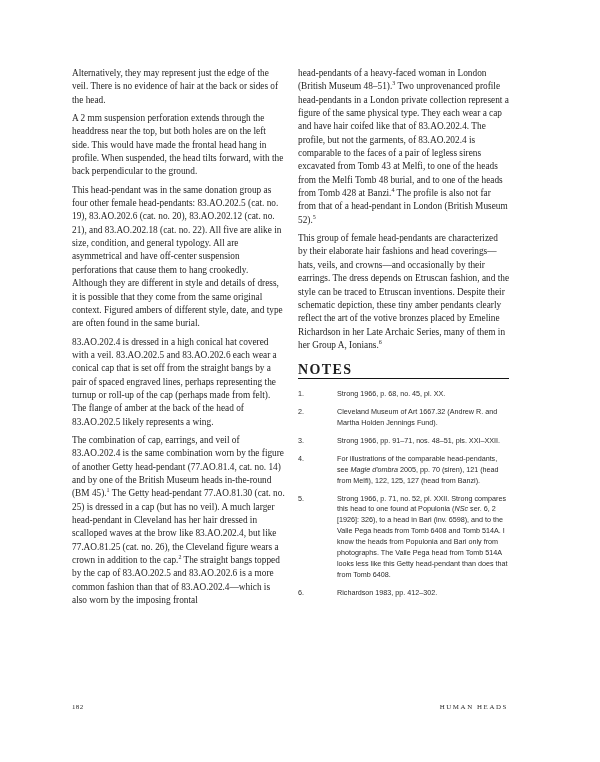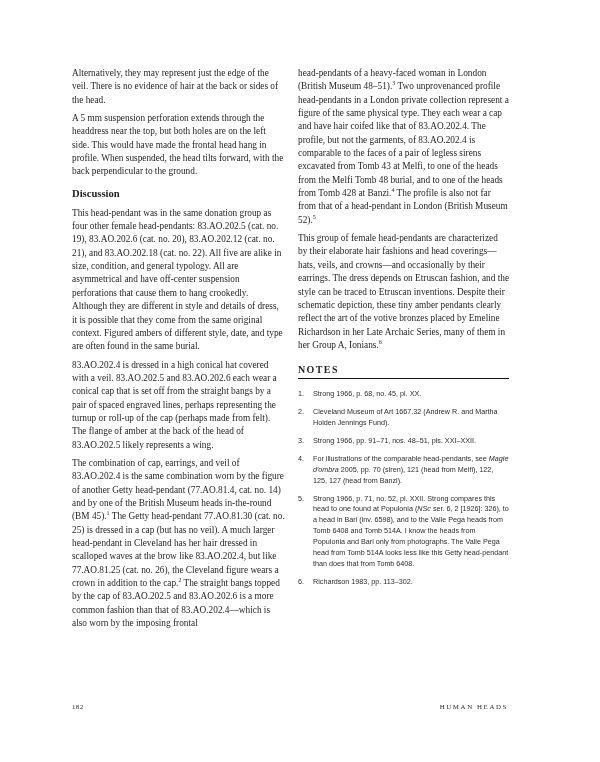--- a/index.html
+++ b/index.html
@@ -32,21 +32,21 @@
     vertical-align: super;
   }
   .discussion-heading {
     margin: 8px 0 7px 0;
     font-size: 10.6px;
     font-weight: bold;
     line-height: 13px;
   }
   .notes-heading {
     margin: 13px 0 0 0;
-    font-size: 10px;
+    font-size: 14px;
     font-weight: bold;
     letter-spacing: 1.4px;
     line-height: 9px;
   }
   .notes-rule {
     border: none;
     border-top: 1.8px solid #141414;
     margin: 4px 0 10px 0;
   }
   .notes-list {
@@ -60,20 +60,21 @@
   }
   .note-item {
     display: flex;
     margin: 0 0 7px 0;
   }
   .note-number {
     flex: 0 0 15px;
   }
   .note-text {
     flex: 1 1 auto;
+    margin-left: 24px;
   }
   .note-text em { font-style: italic; }
   .footer {
     position: absolute;
     left: 72px;
     top: 703px;
     width: 436px;
     display: flex;
     justify-content: space-between;
     align-items: baseline;
@@ -83,22 +84,21 @@
   .page-number { letter-spacing: 0.4px; }
   .running-head { letter-spacing: 1.6px; }
 </style>
 </head>
 <body>
 
 <div class="page">
 
   <div class="col col-left body-text">
     <p>Alternatively, they may represent just the edge of the veil. There is no evidence of hair at the back or sides of the head.</p>
-    <p>A 5 mm suspension perforation extends through the headdress near the top, but both holes are on the left side. This would have made the frontal head hang in profile. When suspended, the head tilts forward, with the back perpendicular to the ground.</p>
-    <h3 class="discussion-heading">Discussion</h3>
+    <p>A 2 mm suspension perforation extends through the headdress near the top, but both holes are on the left side. This would have made the frontal head hang in profile. When suspended, the head tilts forward, with the back perpendicular to the ground.</p>
     <p>This head-pendant was in the same donation group as four other female head-pendants: 83.AO.202.5 (cat. no. 19), 83.AO.202.6 (cat. no. 20), 83.AO.202.12 (cat. no. 21), and 83.AO.202.18 (cat. no. 22). All five are alike in size, condition, and general typology. All are asymmetrical and have off-center suspension perforations that cause them to hang crookedly. Although they are different in style and details of dress, it is possible that they come from the same original context. Figured ambers of different style, date, and type are often found in the same burial.</p>
     <p>83.AO.202.4 is dressed in a high conical hat covered with a veil. 83.AO.202.5 and 83.AO.202.6 each wear a conical cap that is set off from the straight bangs by a pair of spaced engraved lines, perhaps representing the turnup or roll-up of the cap (perhaps made from felt). The flange of amber at the back of the head of 83.AO.202.5 likely represents a wing.</p>
     <p>The combination of cap, earrings, and veil of 83.AO.202.4 is the same combination worn by the figure of another Getty head-pendant (77.AO.81.4, cat. no. 14) and by one of the British Museum heads in-the-round (BM 45).<sup>1</sup> The Getty head-pendant 77.AO.81.30 (cat. no. 25) is dressed in a cap (but has no veil). A much larger head-pendant in Cleveland has her hair dressed in scalloped waves at the brow like 83.AO.202.4, but like 77.AO.81.25 (cat. no. 26), the Cleveland figure wears a crown in addition to the cap.<sup>2</sup> The straight bangs topped by the cap of 83.AO.202.5 and 83.AO.202.6 is a more common fashion than that of 83.AO.202.4—which is also worn by the imposing frontal</p>
   </div>
 
   <div class="col col-right body-text">
     <p>head-pendants of a heavy-faced woman in London (British Museum 48–51).<sup>3</sup> Two unprovenanced profile head-pendants in a London private collection represent a figure of the same physical type. They each wear a cap and have hair coifed like that of 83.AO.202.4. The profile, but not the garments, of 83.AO.202.4 is comparable to the faces of a pair of legless sirens excavated from Tomb 43 at Melfi, to one of the heads from the Melfi Tomb 48 burial, and to one of the heads from Tomb 428 at Banzi.<sup>4</sup> The profile is also not far from that of a head-pendant in London (British Museum 52).<sup>5</sup></p>
     <p>This group of female head-pendants are characterized by their elaborate hair fashions and head coverings—hats, veils, and crowns—and occasionally by their earrings. The dress depends on Etruscan fashion, and the style can be traced to Etruscan inventions. Despite their schematic depiction, these tiny amber pendants clearly reflect the art of the votive bronzes placed by Emeline Richardson in her Late Archaic Series, many of them in her Group A, Ionians.<sup>6</sup></p>
 
     <div>
@@ -120,21 +120,21 @@
         <li class="note-item">
           <span class="note-number">4.</span>
           <span class="note-text">For illustrations of the comparable head-pendants, see <em>Magie d'ombra</em> 2005, pp. 70 (siren), 121 (head from Melfi), 122, 125, 127 (head from Banzi).</span>
         </li>
         <li class="note-item">
           <span class="note-number">5.</span>
           <span class="note-text">Strong 1966, p. 71, no. 52, pl. XXII. Strong compares this head to one found at Populonia (<em>NSc</em> ser. 6, 2 [1926]: 326), to a head in Bari (inv. 6598), and to the Valle Pega heads from Tomb 6408 and Tomb 514A. I know the heads from Populonia and Bari only from photographs. The Valle Pega head from Tomb 514A looks less like this Getty head-pendant than does that from Tomb 6408.</span>
         </li>
         <li class="note-item">
           <span class="note-number">6.</span>
-          <span class="note-text">Richardson 1983, pp. 113–302.</span>
+          <span class="note-text">Richardson 1983, pp. 412–302.</span>
         </li>
       </ol>
     </div>
   </div>
 
   <div class="footer">
     <span class="page-number">182</span>
     <span class="running-head">HUMAN HEADS</span>
   </div>
 

